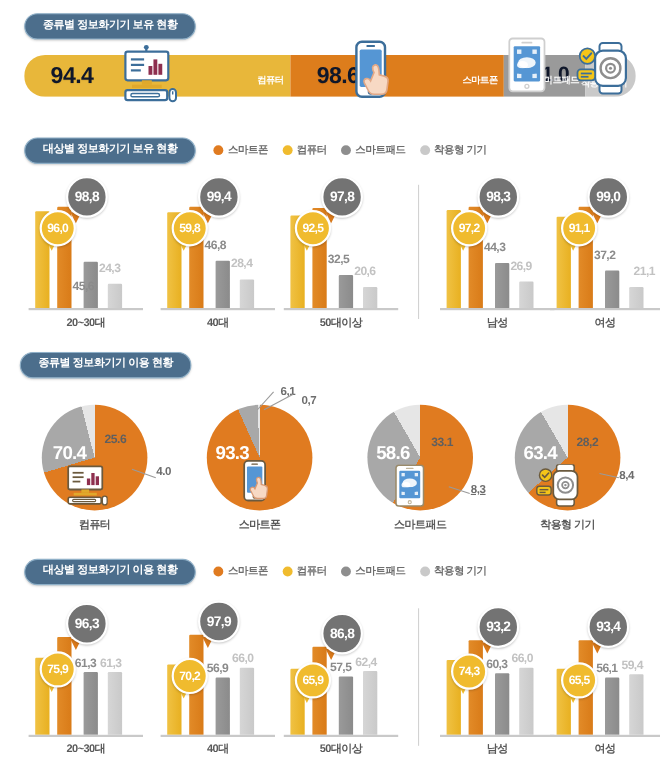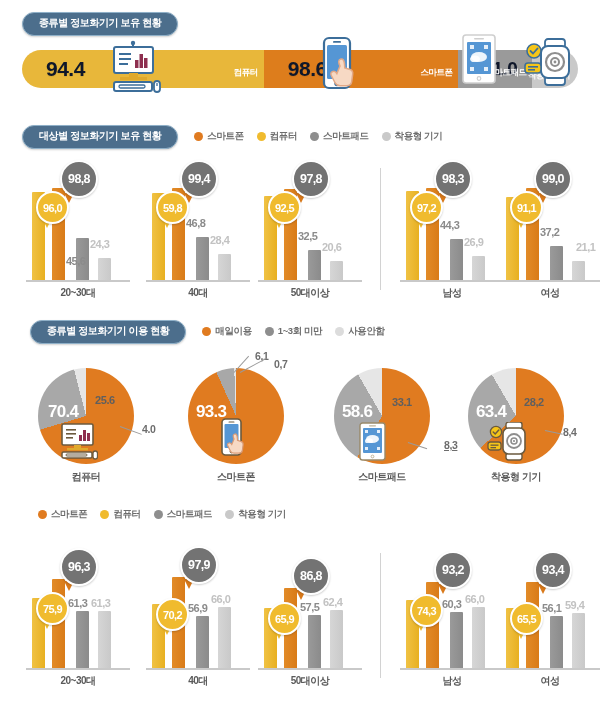--- a/index.html
+++ b/index.html
@@ -266,36 +266,22 @@
     <div class="axis" style="left:500px;top:120px;width:100px;"></div>
     <div class="divider" style="left:380px;top:8px;height:122px;"></div>
 
     <div class="xlab" style="left:28px;top:126px;width:100px;">20~30대</div>
     <div class="xlab" style="left:148px;top:126px;width:100px;">40대</div>
     <div class="xlab" style="left:260px;top:126px;width:100px;">50대이상</div>
     <div class="xlab" style="left:402px;top:126px;width:100px;">남성</div>
     <div class="xlab" style="left:500px;top:126px;width:100px;">여성</div>
   </div>
 
-  <div class="sec-head" style="left:30px;top:320px;">
+  <div class="sec-head" style="left:18px;top:320px;">
     <div class="pill">종류별 정보화기기 이용 현황</div>
-    <div class="legend">
-      <span class="lg-item">
-        <i class="dot" style="background:#e07b20;"></i>
-        <span>매일이용</span>
-      </span>
-      <span class="lg-item">
-        <i class="dot" style="background:#8e8e8e;"></i>
-        <span>1~3회 미만</span>
-      </span>
-      <span class="lg-item">
-        <i class="dot" style="background:#dcdcdc;"></i>
-        <span>사용안함</span>
-      </span>
-    </div>
   </div>
 
   <div class="chart" style="left:0;top:350px;width:600px;height:130px;">
 
     <div class="pie" style="left:38px;top:18px;background:conic-gradient(#e07b20 0turn 0.704turn, #a8a8a8 0.704turn 0.960turn, #e6e6e6 0.960turn 1turn);"></div>
     <div class="pieval" style="left:48px;top:52px;">70.4</div>
     <div class="piein" style="left:95px;top:44px;">25.6</div>
     <div class="leader" style="left:120px;top:76px;width:23px;transform:rotate(20deg);"></div>
     <div class="pieout" style="left:142px;top:73px;">4.0</div>
     <div class="icon-wrap" style="left:58px;top:72px;">
@@ -330,21 +316,21 @@
         <circle cx="13.5" cy="33.5" r="1.4" fill="none" stroke="#6b5a3e" stroke-width="1"></circle>
         <path d="M16 21 q-2 -4.5 0.8 -5 q2.2 -0.4 2.5 3.6 l0.2 2.8 l3.2 0.9 q2.8 0.7 2.4 3.6 l-0.7 5.4 q-0.4 2.9 -3.4 2.9 l-4.9 0 q-2.6 0 -3.7 -2.3 l-2.6 -5 q-1 -2.2 1.2 -2.9 q1.7 -0.5 2.8 1.4z" fill="#f7d9c4" stroke="#d99a74" stroke-width="1.2"></path>
       </svg>
     </div>
     <div class="pielab" style="left:176px;top:120px;">스마트폰</div>
 
     <div class="pie" style="left:334px;top:18px;background:conic-gradient(#e07b20 0turn 0.586turn, #a8a8a8 0.586turn 0.917turn, #e6e6e6 0.917turn 1turn);"></div>
     <div class="pieval" style="left:342px;top:52px;">58.6</div>
     <div class="piein" style="left:392px;top:46px;">33.1</div>
     <div class="leader" style="left:408px;top:92px;width:20px;transform:rotate(18deg);"></div>
-    <div class="pieout" style="left:444px;top:89px;text-decoration:underline;">8,3</div>
+    <div class="pieout" style="left:428px;top:89px;text-decoration:underline;">8,3</div>
     <div class="icon-wrap" style="left:358px;top:72px;">
       <svg width="30" height="40" viewBox="0 0 30 40">
         <rect x="2" y="1" width="25" height="37" rx="2.5" fill="#ffffff" stroke="#9a8a6a" stroke-width="1.4"></rect>
         <rect x="5" y="6" width="19" height="25" rx="1" fill="#5596d4"></rect>
         <rect x="11" y="3.2" width="7" height="1.2" rx="0.6" fill="#c0b49a"></rect>
         <circle cx="14.5" cy="34.5" r="1.4" fill="none" stroke="#c0b49a" stroke-width="1"></circle>
         <rect x="7" y="8" width="3" height="3" fill="#ffffff" opacity=".85"></rect>
         <rect x="19" y="8" width="3" height="3" fill="#ffffff" opacity=".85"></rect>
         <rect x="7" y="25" width="3" height="3" fill="#ffffff" opacity=".85"></rect>
         <rect x="19" y="25" width="3" height="3" fill="#ffffff" opacity=".85"></rect>
@@ -372,20 +358,21 @@
         <path d="M7.2 10 l2 2 l3.6 -4" stroke="#6b5a3e" stroke-width="1.5" fill="none" stroke-linecap="round"></path>
         <rect x="2" y="20" width="13" height="8" rx="2.4" fill="#f5c518" stroke="#6b5a3e" stroke-width="1.3"></rect>
         <rect x="4.5" y="22.5" width="8" height="1.3" fill="#6b5a3e"></rect>
         <rect x="4.5" y="25" width="5.5" height="1.3" fill="#6b5a3e"></rect>
       </svg>
     </div>
     <div class="pielab" style="left:456px;top:120px;">착용형 기기</div>
   </div>
 
   <div class="sec-head" style="left:22px;top:508px;">
+    <div class="pill">대상별 정보화기기 이용 현황</div>
     <div class="legend">
       <span class="lg-item">
         <i class="dot" style="background:#e07b20;"></i>
         <span>스마트폰</span>
       </span>
       <span class="lg-item">
         <i class="dot" style="background:#f0bb2e;"></i>
         <span>컴퓨터</span>
       </span>
       <span class="lg-item">

